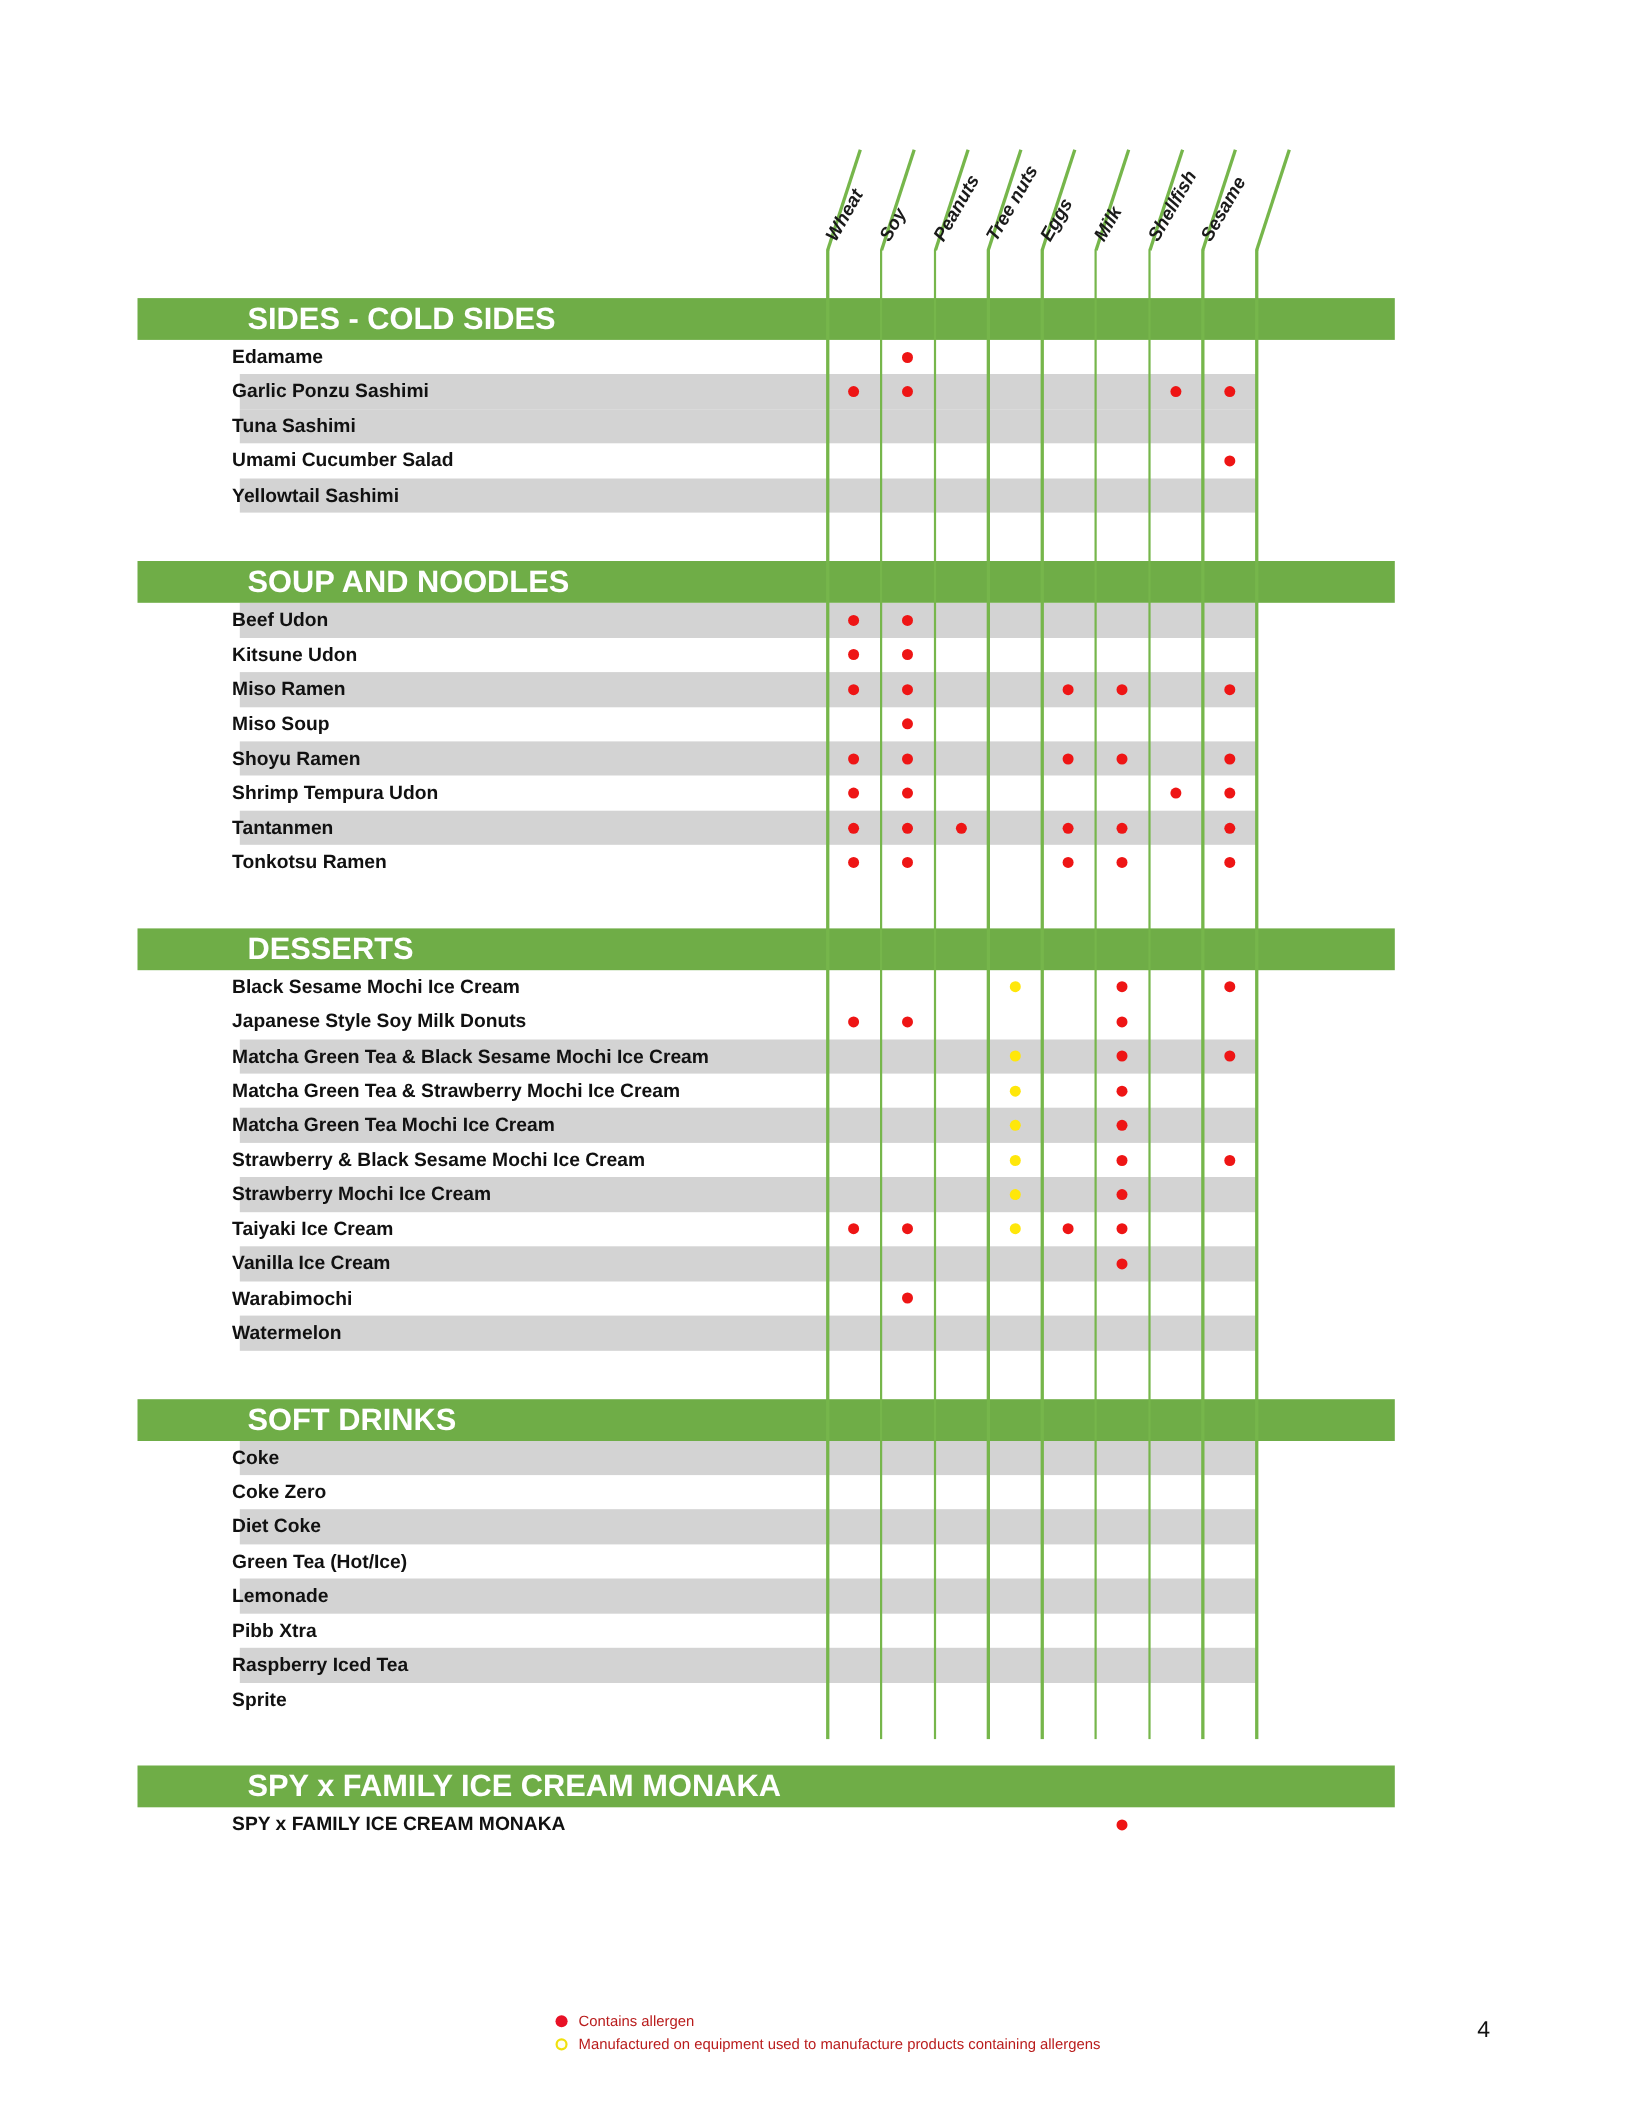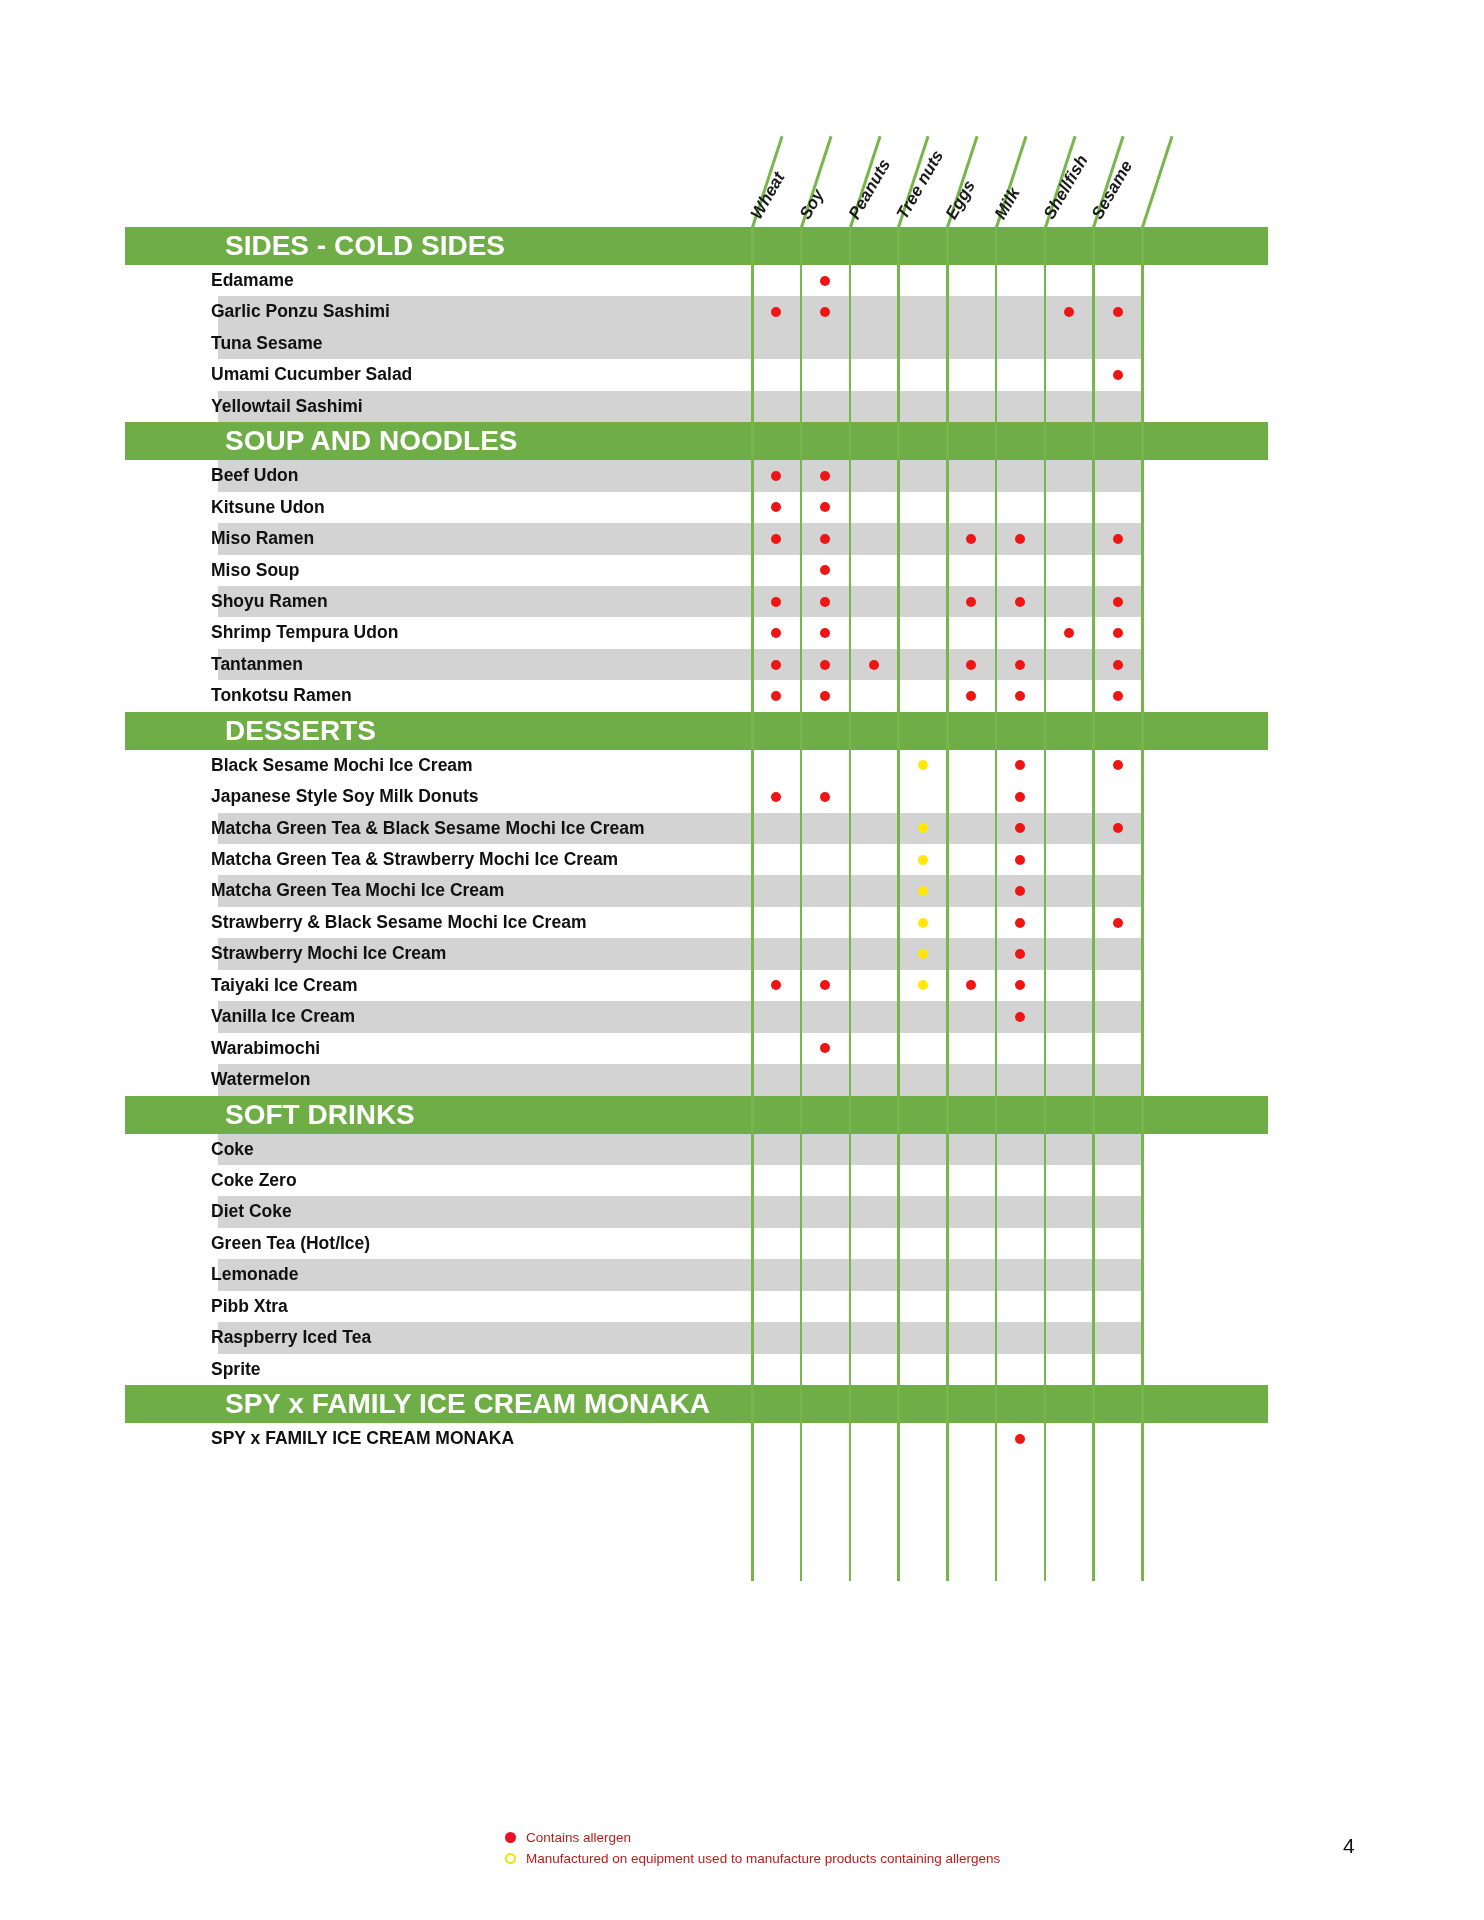--- a/index.html
+++ b/index.html
@@ -8,21 +8,21 @@
   
   .hlabel{position:absolute;height:20px;line-height:20px;white-space:nowrap;
           font-size:17px;font-weight:bold;font-style:italic;color:#1a1a1a;
           transform-origin:left bottom;transform:rotate(-60deg);}
   .hline{position:absolute;width:2.5px;background:#76b64b;
          transform-origin:left bottom;transform:rotate(18deg);}
   .vline{position:absolute;width:2.5px;background:#76b64b;z-index:2;}
   
   .bar{position:relative;z-index:3;height:38px;margin-left:125px;width:1143px;
        background:#6fad47;color:#ffffff;font-weight:bold;font-size:28px;
-       line-height:38px;padding-left:100px;box-sizing:border-box;white-space:nowrap;}
+       line-height:38px;padding-left:100px;box-sizing:border-box;white-space:nowrap;margin-top:44px;}
   .row{position:relative;height:31.45px;width:100%;}
   .row .shade{position:absolute;left:218px;top:0;width:924px;height:100%;background:#d3d3d3;}
   .row .rlabel{position:absolute;left:211px;top:0;height:100%;line-height:31.45px;
                font-size:17.5px;font-weight:bold;color:#111;white-space:nowrap;z-index:1;}
   .dot{position:absolute;width:10px;height:10px;border-radius:50%;z-index:4;}
   .dot.red{background:#ee1515;}
   .dot.yellow{background:#ffe70a;}
   
   .legend{position:absolute;left:505px;top:1827px;color:#b91c1c;font-size:13.5px;z-index:5;}
   .legend-row{display:flex;align-items:center;height:21px;}
@@ -74,21 +74,21 @@
       <div class="row">
         <div class="shade"></div>
         <div class="rlabel">Garlic Ponzu Sashimi</div>
         <div class="dot red" style="left: 771.375px; top: 10.725px;"></div>
         <div class="dot red" style="left: 820.125px; top: 10.725px;"></div>
         <div class="dot red" style="left: 1063.88px; top: 10.725px;"></div>
         <div class="dot red" style="left: 1112.62px; top: 10.725px;"></div>
       </div>
       <div class="row">
         <div class="shade"></div>
-        <div class="rlabel">Tuna Sesame</div>
+        <div class="rlabel">Tuna Sashimi</div>
       </div>
       <div class="row">
         <div class="rlabel">Umami Cucumber Salad</div>
         <div class="dot red" style="left: 1112.62px; top: 10.725px;"></div>
       </div>
       <div class="row">
         <div class="shade"></div>
         <div class="rlabel">Yellowtail Sashimi</div>
       </div>
       <div class="bar">SOUP AND NOODLES</div>

